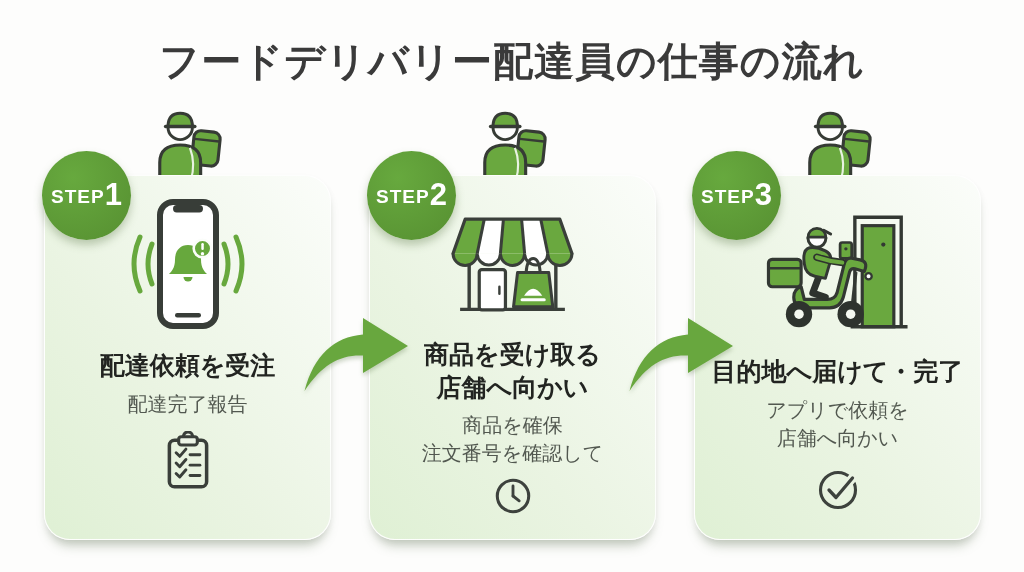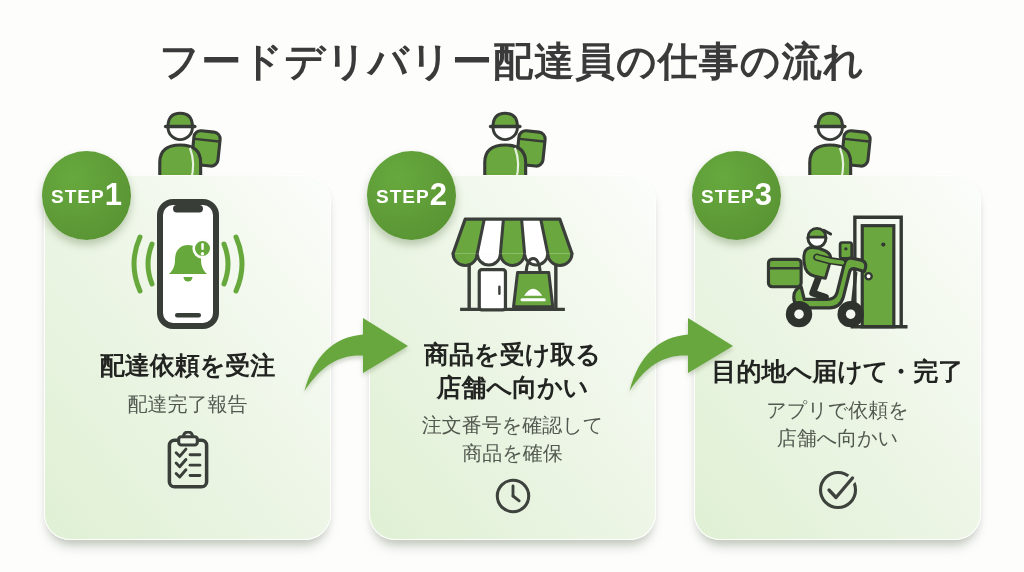--- a/index.html
+++ b/index.html
@@ -161,22 +161,22 @@
       <path d="M78.5 63 Q79.5 49 85.5 49 Q91.5 49 92.5 63" fill="none" stroke="#3a3f3a" stroke-width="3"></path>
       <path d="M70 63 L101 63 L105 97 L66 97 Z" fill="#6aa83f" stroke="#3a3f3a" stroke-width="3" stroke-linejoin="round"></path>
       <path d="M76.5 86 Q85.5 72 94.5 86 Z" fill="#ffffff"></path>
       <line x1="74.5" y1="90" x2="96.5" y2="90" stroke="#ffffff" stroke-width="3" stroke-linecap="round"></line>
     </svg>
     <div class="card-title">
       <div>商品を受け取る</div>
       <div>店舗へ向かい</div>
     </div>
     <div class="card-sub">
+      <div>商品を確保</div>
       <div>注文番号を確認して</div>
-      <div>商品を確保</div>
     </div>
     <svg class="icon-clock" viewBox="0 0 42 42">
       <circle cx="21" cy="21" r="16.5" fill="none" stroke="#3d423d" stroke-width="3.2"></circle>
       <line x1="21" y1="21" x2="21" y2="10.5" stroke="#3d423d" stroke-width="3" stroke-linecap="round"></line>
       <line x1="21" y1="21" x2="27.5" y2="26" stroke="#3d423d" stroke-width="3" stroke-linecap="round"></line>
     </svg>
   </section>
 
   <section class="card card3">
     <svg class="icon-scooter" viewBox="0 0 140 112">

